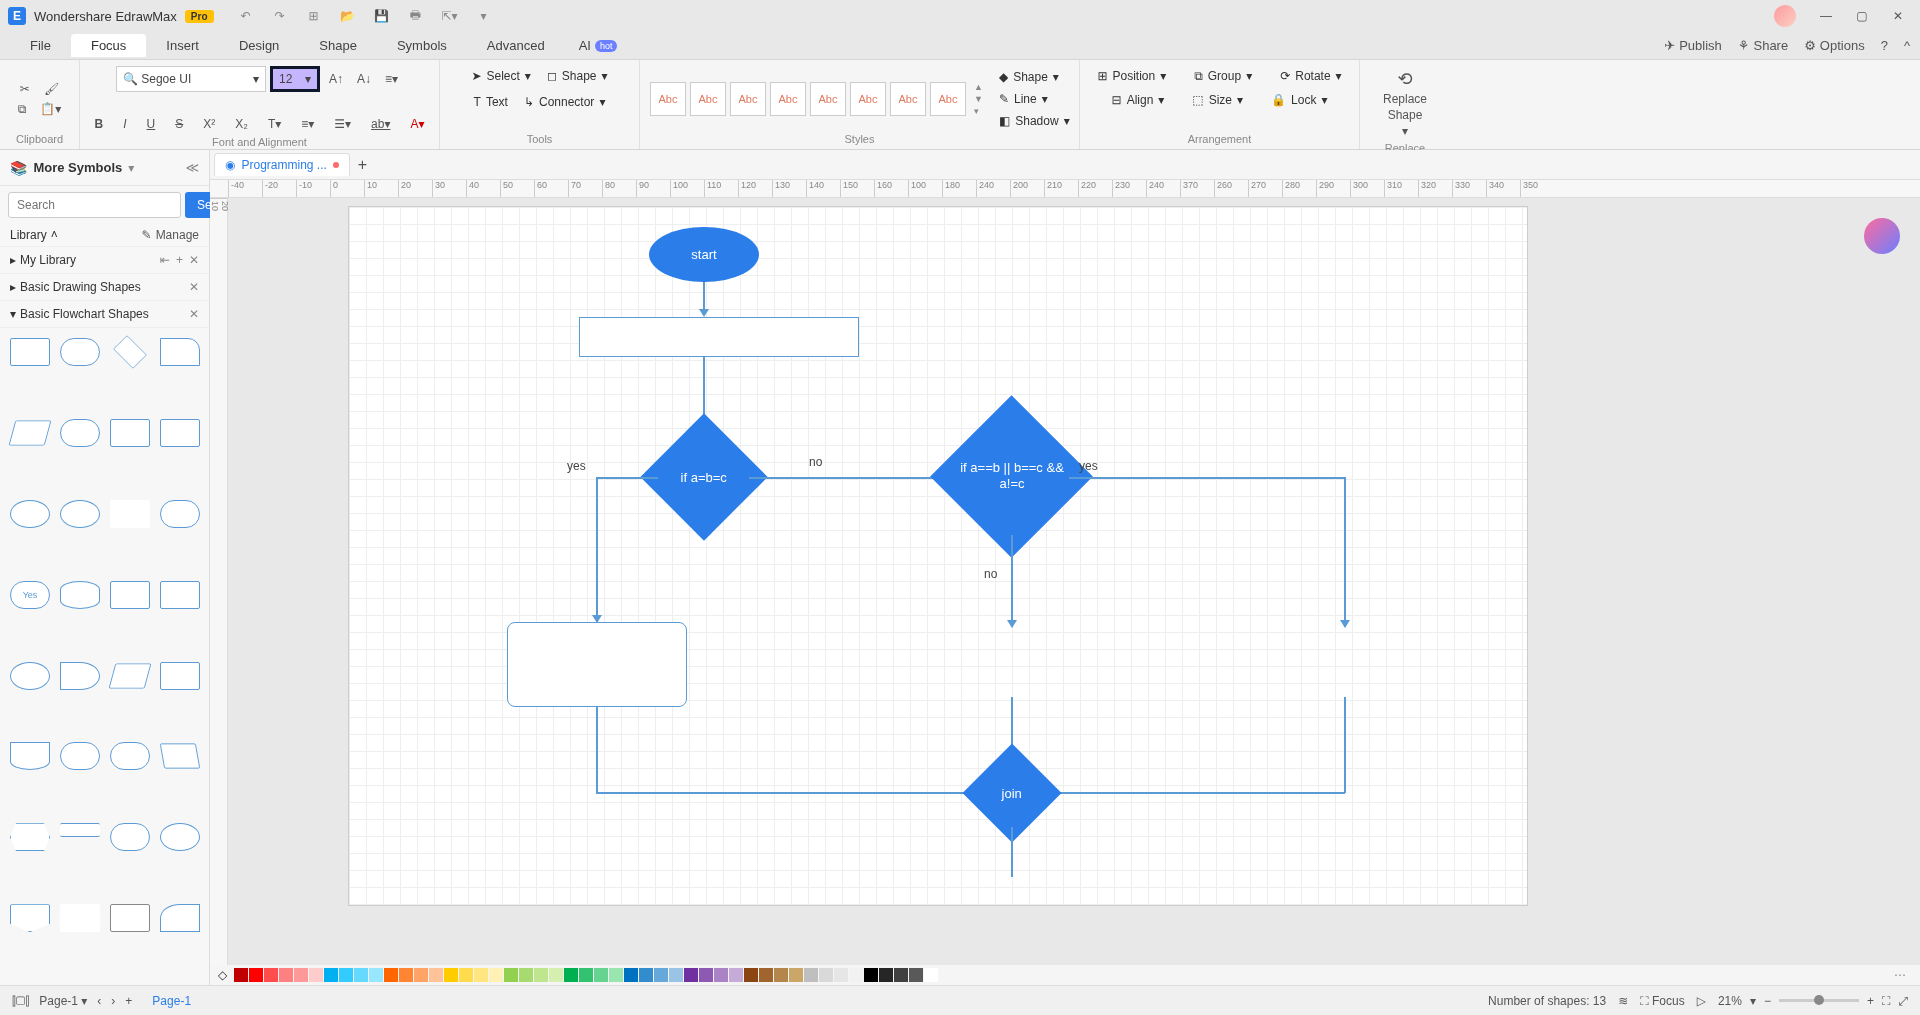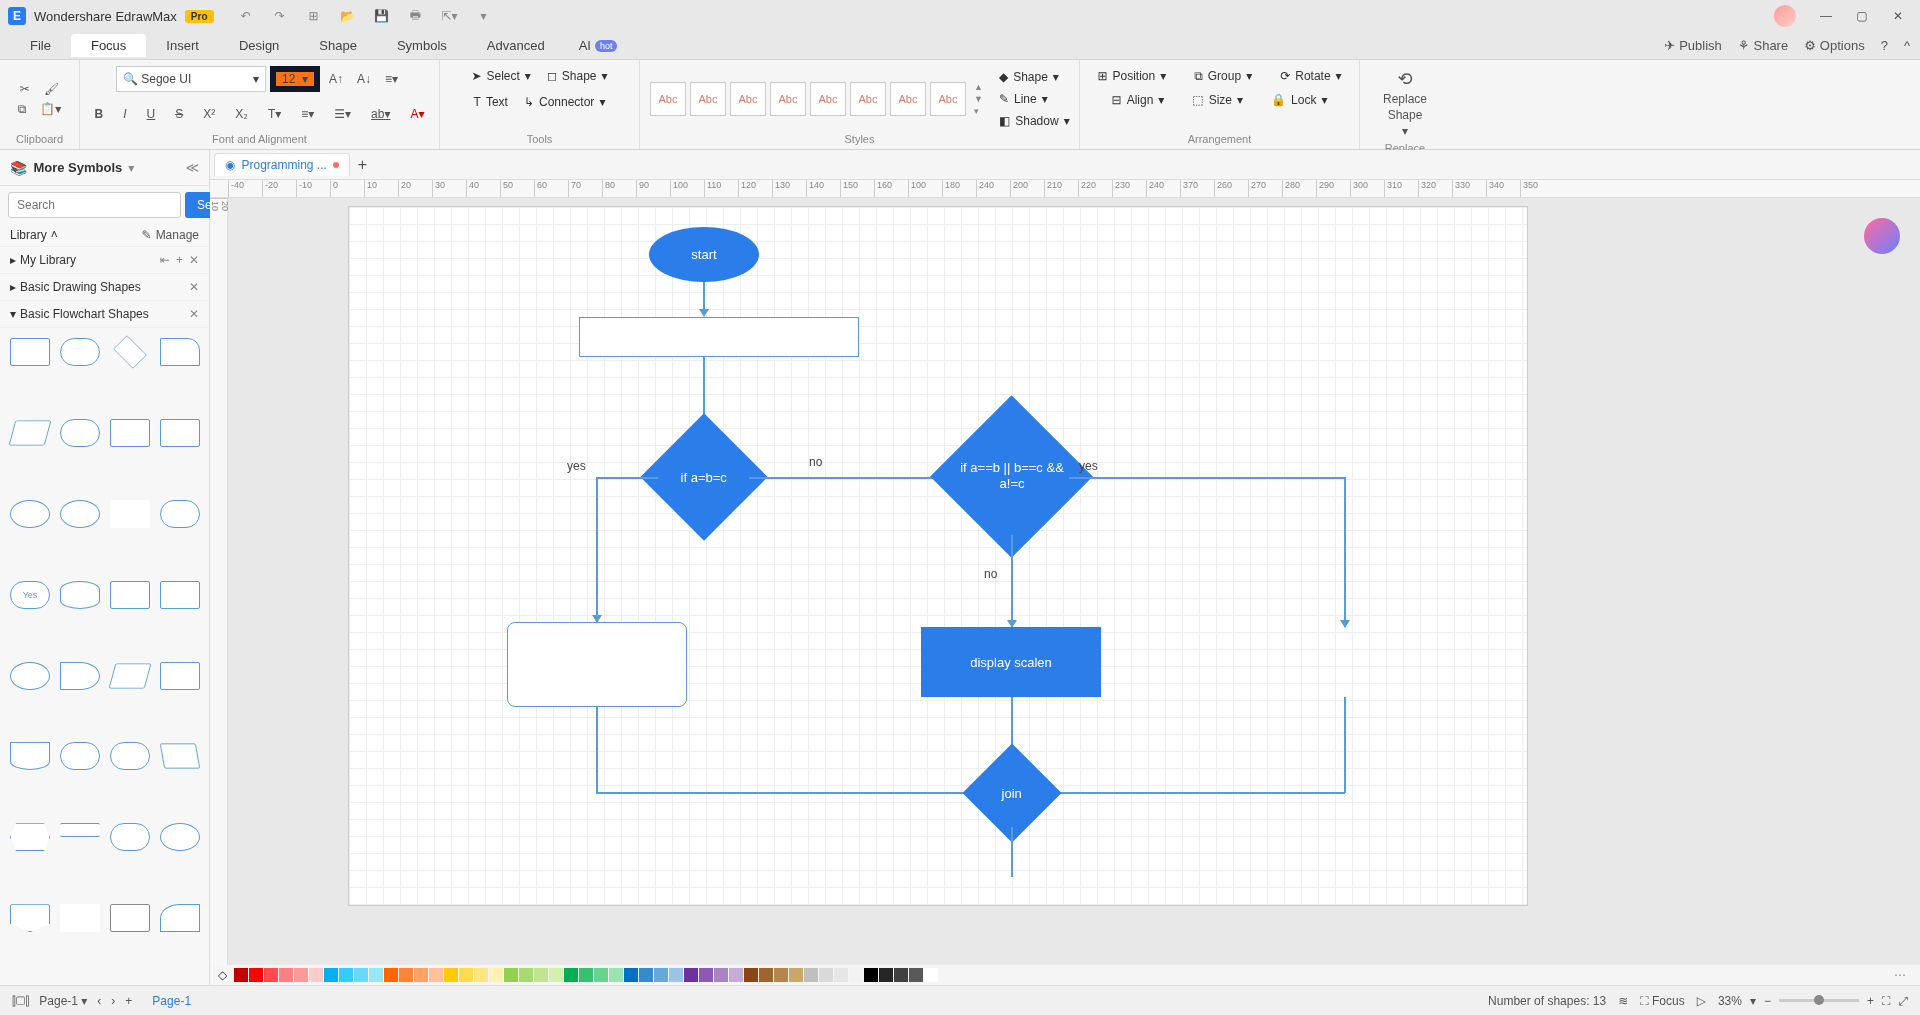--- a/index.html
+++ b/index.html
@@ -27,21 +27,21 @@
 
 
 .ribbon { height: 90px; background: #f5f5f5; display: flex; border-bottom: 1px solid #d5d5d5; }
 .ribbon-group { border-right: 1px solid #e0e0e0; padding: 6px 10px 2px; display: flex; flex-direction: column; position: relative; }
 .ribbon-group .rg-content { flex: 1; display: flex; align-items: center; gap: 6px; }
 .ribbon-group .rg-label { font-size: 11px; color: #888; text-align: center; padding: 2px 0; position: relative; }
 .rb-btn { padding: 3px 5px; color: #555; cursor: pointer; display: flex; align-items: center; gap: 2px; }
 .rb-col { display: flex; flex-direction: column; gap: 2px; }
 .rb-row { display: flex; gap: 4px; align-items: center; }
 .font-select { width: 150px; height: 26px; background: #fff; border: 1px solid #ccc; padding: 0 6px; display: flex; align-items: center; justify-content: space-between; font-size: 12px; color: #444; cursor: pointer; }
-.font-size { width: 50px; height: 26px; background: #f97316; border: 6px solid #0f172a; padding: 0 6px; display: flex; align-items: center; justify-content: space-between; font-size: 12px; color: #444; cursor: pointer; }
+.font-size { width: 50px; height: 26px; background: #c4b5fd; border: 3px solid #0f172a; padding: 0 6px; display: flex; align-items: center; justify-content: space-between; font-size: 12px; color: #444; cursor: pointer; }
 .tool-btn { display: flex; align-items: center; gap: 5px; padding: 3px 6px; color: #333; cursor: pointer; }
 .style-box { width: 36px; height: 34px; background: #fff; border: 1px solid #ccc; display: flex; align-items: center; justify-content: center; font-size: 11px; color: #e07a5f; cursor: pointer; }
 .styles-row { display: flex; gap: 4px; align-items: center; }
 .styles-arrows { display: flex; flex-direction: column; gap: 2px; margin-left: 4px; }
 .arr { font-size: 9px; color: #888; cursor: pointer; }
 .big-btn { display: flex; flex-direction: column; align-items: center; justify-content: center; gap: 2px; padding: 2px 6px; color: #555; cursor: pointer; }
 
 
 .workspace { display: flex; height: calc(100% - 32px - 28px - 90px - 30px); }
 
@@ -184,21 +184,21 @@
       </div>
       <div class="rb-row">
         <span class="rb-btn">⧉</span>
         <span class="rb-btn">📋▾</span>
       </div>
     </div>
     <div class="rg-label">Clipboard</div>
   </div>
 
   <div class="ribbon-group" style="width:360px">
-    <div class="rg-content rb-col" style="gap:12px">
+    <div class="rg-content rb-col" style="gap:22px">
       <div class="rb-row">
         <div class="font-select">
           <span>🔍 <span>Segoe UI</span></span>
             <span>▾</span>
         </div>
         <div class="font-size">
           <span>12</span>
             <span>▾</span>
         </div>
         <span class="rb-btn">A↑</span>
@@ -477,23 +477,20 @@
           <div class="fc-label" style="left:635px;top:360px">no</div>
 
           <div class="arrow-line-h" style="left:720px;top:270px;width:276px"></div>
           <div class="arrow-line-v" style="left:995px;top:270px;height:150px"></div>
           <div class="arrow-head-d" style="left:991px;top:413px"></div>
 
           <div class="arrow-line-v" style="left:662px;top:328px;height:92px"></div>
           <div class="arrow-head-d" style="left:658px;top:413px"></div>
 
           <div class="fc fc-rect2"></div>
-          <div class="fc fc-rect3">
-              <span>display scalen</span>
-            </div>
 
           <div class="arrow-line-v" style="left:247px;top:500px;height:86px"></div>
           <div class="arrow-line-h" style="left:247px;top:585px;width:380px"></div>
           <div class="arrow-head-r" style="left:620px;top:581px"></div>
 
           <div class="arrow-line-v" style="left:662px;top:490px;height:58px"></div>
           <div class="arrow-head-d" style="left:658px;top:543px"></div>
 
           <div class="arrow-line-v" style="left:995px;top:490px;height:96px"></div>
           <div class="arrow-line-h" style="left:700px;top:585px;width:296px"></div>
@@ -572,20 +569,20 @@
     <span>›</span>
     <span>+</span>
   </div>
   <span class="page-tab">Page-1</span>
   <div class="spacer"></div>
   <span>Number of shapes: 13</span>
   <span>≋</span>
   <span>⛶ <span>Focus</span></span>
   <span>▷</span>
   <div class="zoom-ctrl">
-    <span>33%</span> ▾
+    <span>21%</span> ▾
     <span>−</span>
     <div class="zoom-slider"></div>
     <span>+</span>
     <span>⛶</span>
     <span>⤢</span>
   </div>
 </div>
 
 </body></html>

